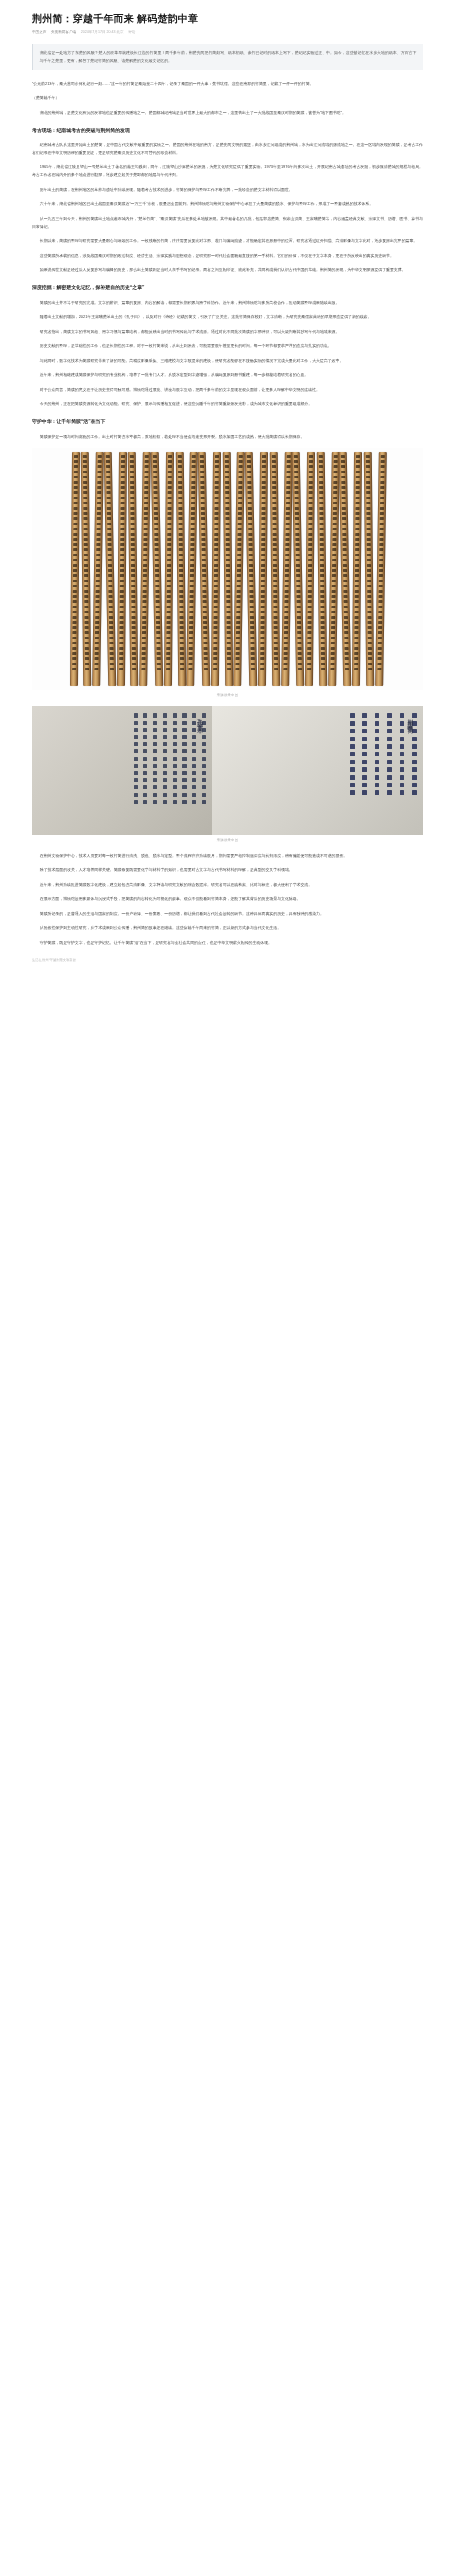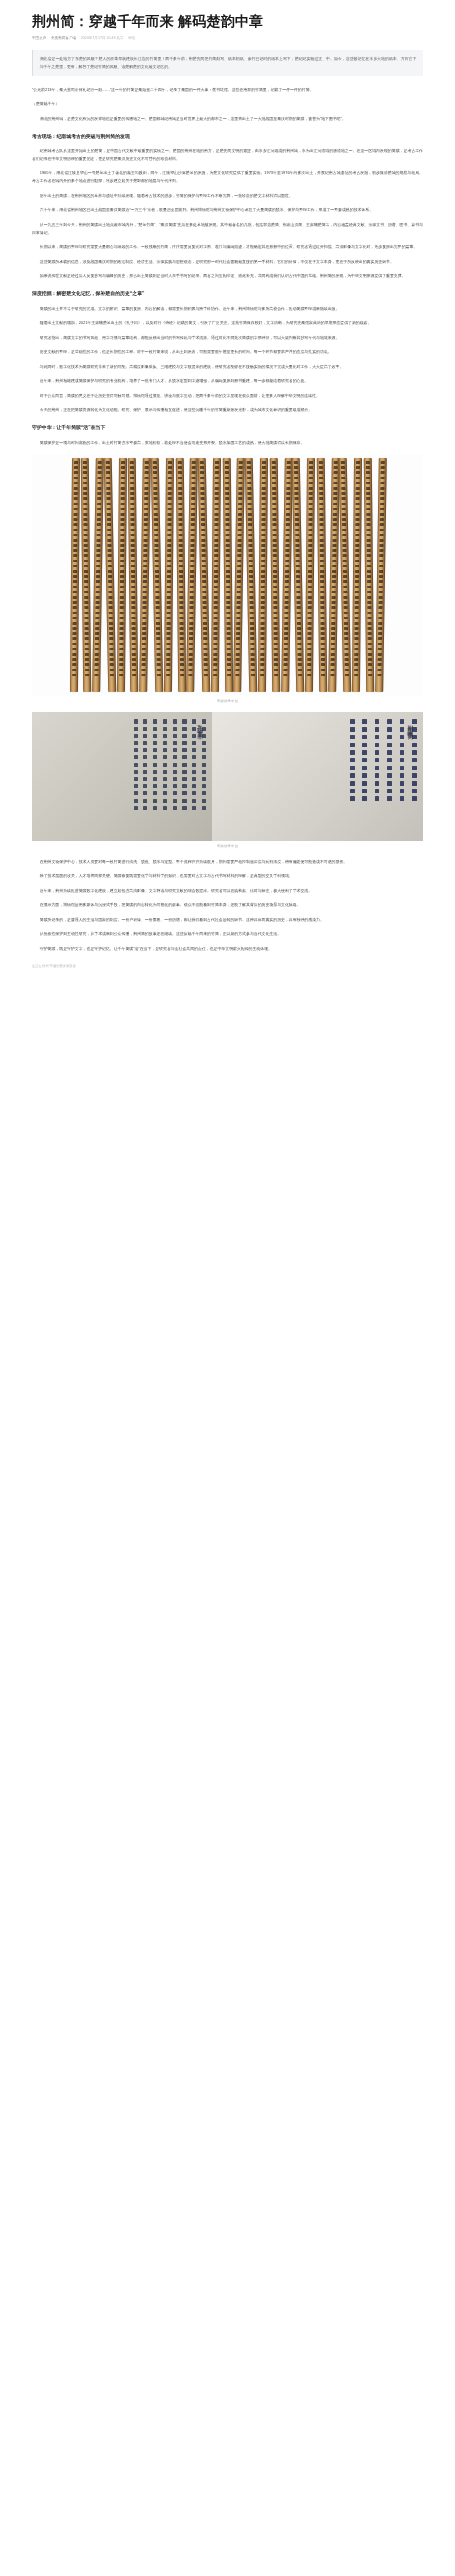--- a/index.html
+++ b/index.html
@@ -13,21 +13,21 @@
   .page {
     width: 455px;
     margin: 0 auto;
     background: #fff;
     padding: 0 0 15.5px 0;
   }
   .article {
     padding: 11.3px 32px 0 32px;
   }
   .headline {
-    font-size: 14px;
+    font-size: 10px;
     font-weight: bold;
     color: #1a1a1a;
     line-height: 1.5;
     margin: 0 0 4.1px 0;
     letter-spacing: 0.2px;
   }
   .meta {
     font-size: 3.6px;
     color: #9b9b9b;
     margin: 0 0 8.2px 0;

